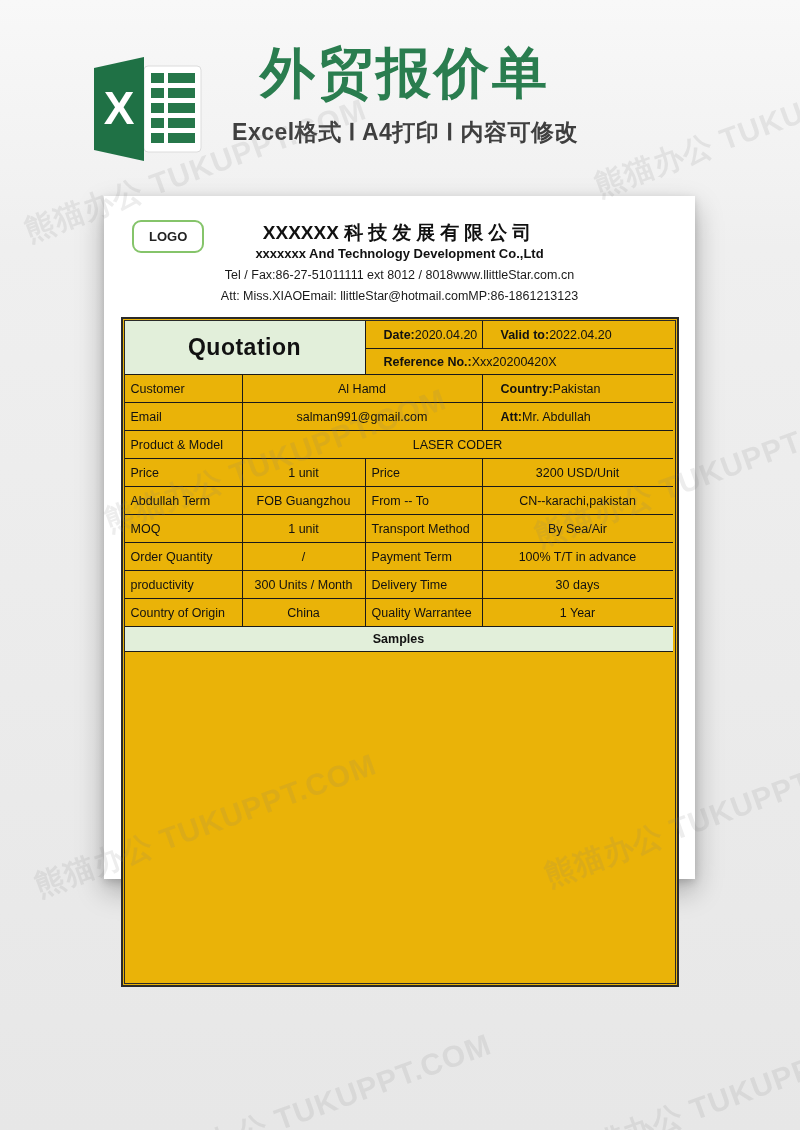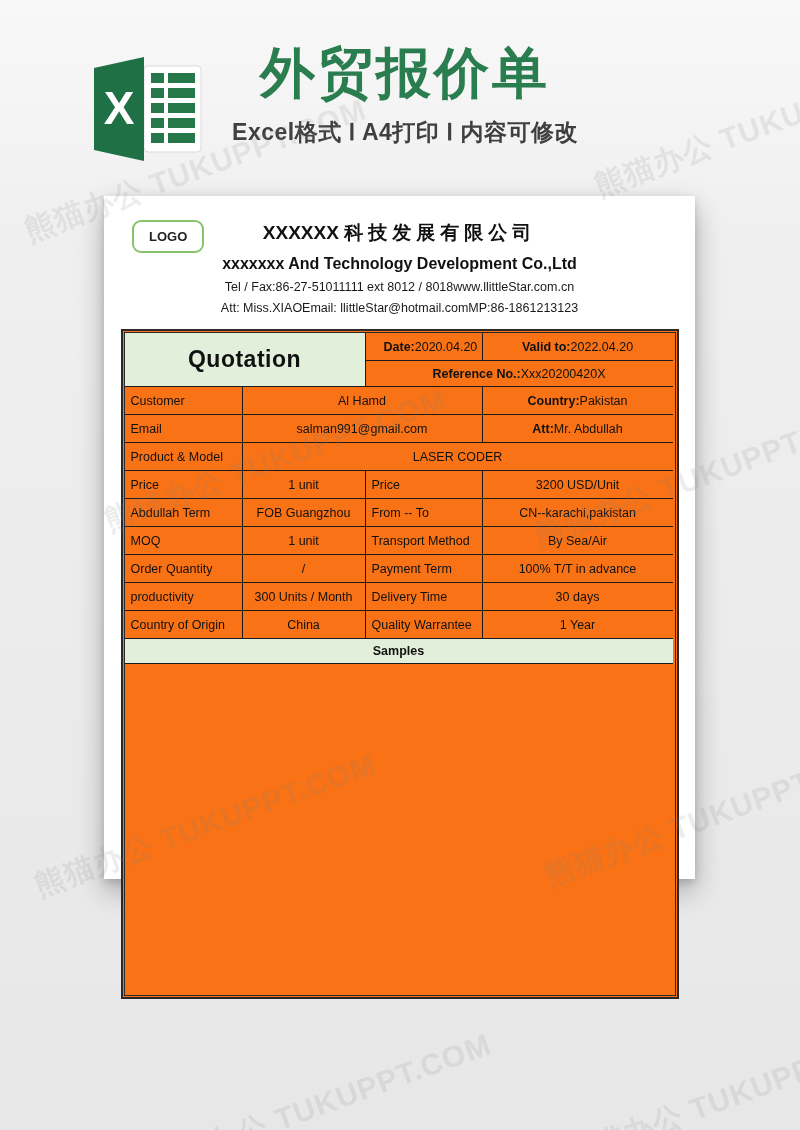--- a/index.html
+++ b/index.html
@@ -34,34 +34,34 @@
     position:absolute; left:104px; top:196px; width:591px; height:683px; background:#fff; z-index:1;
     box-shadow: 0 12px 26px rgba(0,0,0,0.28), 0 3px 8px rgba(0,0,0,0.15);
   }
   .logo-box {
     position:absolute; left:28px; top:24px; border:2px solid #85c46a; border-radius:9px;
     padding:7px 15px; font-size:13px; font-weight:700; color:#222; background:#fff;
   }
   .c-head { text-align:center; padding-top:24px; }
   .c-name { font-size:19px; font-weight:800;text-align:center; }
   .c-name .cn { letter-spacing:5px; }
-  .c-en { margin-top:9px; font-size:16px; font-weight:700; }
+  .c-en { font-size:13px; font-weight:700; }
   .c-line { margin-top:7px; font-size:12.5px; font-weight:500; display:flex; justify-content:center; color:#1a1a1a; }
 
   
-  .tbl-outer { width:558px; margin:14px auto 0 auto; border:2px solid #2a2a2a; padding:1px; background:#f97316; }
+  .tbl-outer { width:558px; margin:14px auto 0 auto; border:2px solid #2a2a2a; padding:1px; background:#eab308; }
   .tbl-inner { border:1px solid #2a2a2a; }
   .tbl {
     display:grid;
     grid-template-columns:118px 123px 117px 190px;
     grid-template-rows:28px 26px repeat(9,28px) 25px 331px;
   }
   .cell { border-right:1px solid #1a1a1a; border-bottom:1px solid #1a1a1a; display:flex; align-items:center;
           font-size:12.5px; overflow:hidden; }
-  .last { border-right:none;justify-content:center; }
+  .last { border-right:none; }
   .nb { border-bottom:none; }
   .lab { font-weight:400; padding:0 6px; }
   .val { justify-content:center; text-align:center; }
   .kv { padding:0 18px; }
   .kv b { font-weight:700; }
   .span2 { grid-column:span 2; }
   .span3 { grid-column:span 3; }
   .span4 { grid-column:1/5;text-align:center; }
   .green { background:#e2efda; }
   .q-title { grid-column:1/3; grid-row:1/3; justify-content:center; font-size:23px; font-weight:800; letter-spacing:0.5px; }

